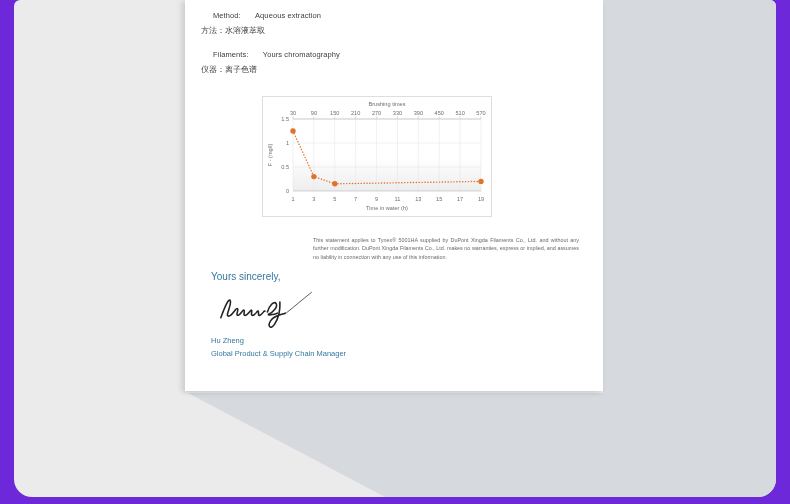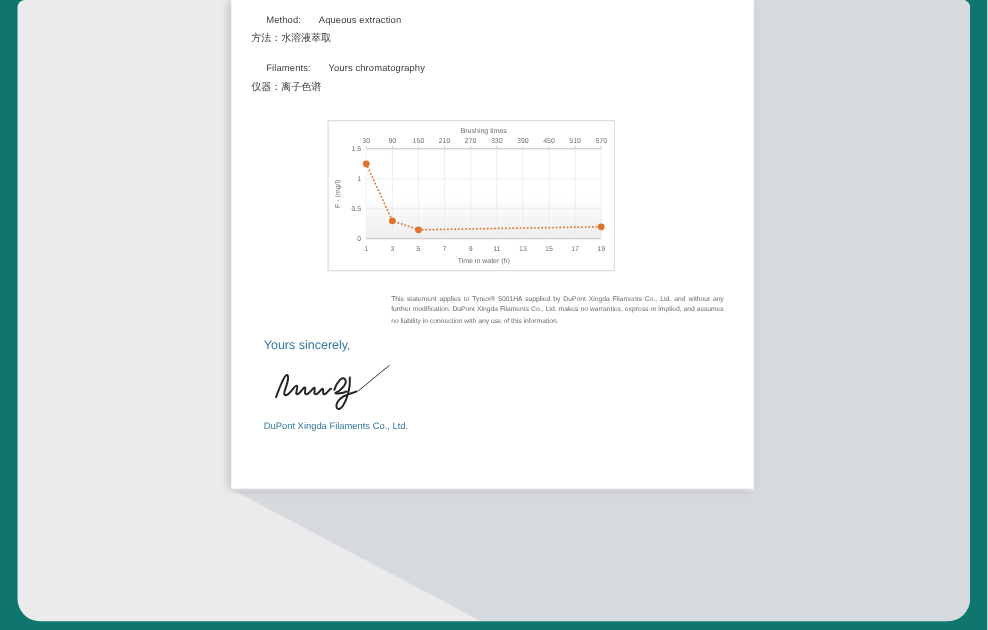--- a/index.html
+++ b/index.html
@@ -1,18 +1,18 @@
 <!DOCTYPE html>
 <html><head>
 <meta charset="utf-8">
 <style>
   * { margin:0; padding:0; box-sizing:border-box; }
   html,body { width:790px; height:504px; background:#ffffff;
     font-family:"Liberation Sans","DejaVu Sans",sans-serif; }
-  #stage { position:relative; width:790px; height:504px; overflow:hidden; background:#0f766e; }
+  #stage { position:relative; width:790px; height:504px; overflow:hidden; background:#6d28d9; }
 
   
   .panel { position:absolute; left:14px; top:0; width:762px; height:497px;
     background:#ebebeb; border-radius:6px 6px 18px 18px; overflow:hidden; }
   .bluegray { position:absolute; inset:0; background:#d6d9de;
     clip-path:polygon(589px 0px, 762px 0px, 762px 497px, 371px 497px, 174px 393px, 589px 393px); }
 
   
   .page { position:absolute; left:185px; top:0; width:418px; height:391px; background:#ffffff;
     box-shadow:-4px 1px 5px rgba(0,0,0,.10), 0 3px 5px rgba(0,0,0,.05); }
@@ -132,17 +132,18 @@
     <svg class="sig" width="104" height="46" viewBox="0 0 125 55">
       <g fill="none" stroke="#232323" stroke-linecap="round">
         <path stroke-width="1.9" d="M7 38 C11 27 17 12 18.5 18 C20 24 11 37 17 36 C21 35 25 26 27 27 C29 28 24 36 28 35 C31 34 34 27 35 29 C36 31 33 36 37 35 C40 34 43 28 44 29 C45 31 42 36 46 35 C49 34 51 29 52 30 C53 32 51 36 54 35 C57 34 59 29 60 30"></path>
         <path stroke-width="1.9" d="M63 31 C65 24 71 17 73.5 21 C76 25 69 32 65 33.5 C61 35 71 35 75 32.5"></path>
         <path stroke-width="1.9" d="M78 19 C78.5 28 76 39 71.5 46 C67 53 62.5 48 67 41.5 C71.5 35 80 34.5 84.5 32.5"></path>
         <path stroke-width="0.9" d="M86 32 C95 25 105 16 116 7.5"></path>
       </g>
     </svg>
 
     <div class="signatory">
-      <div>DuPont Xingda Filaments Co., Ltd.</div>
+      <div>Hu Zheng</div>
+      <div>Global Product &amp; Supply Chain Manager</div>
     </div>
 
   </div>
 </div>
 
 </body></html>

